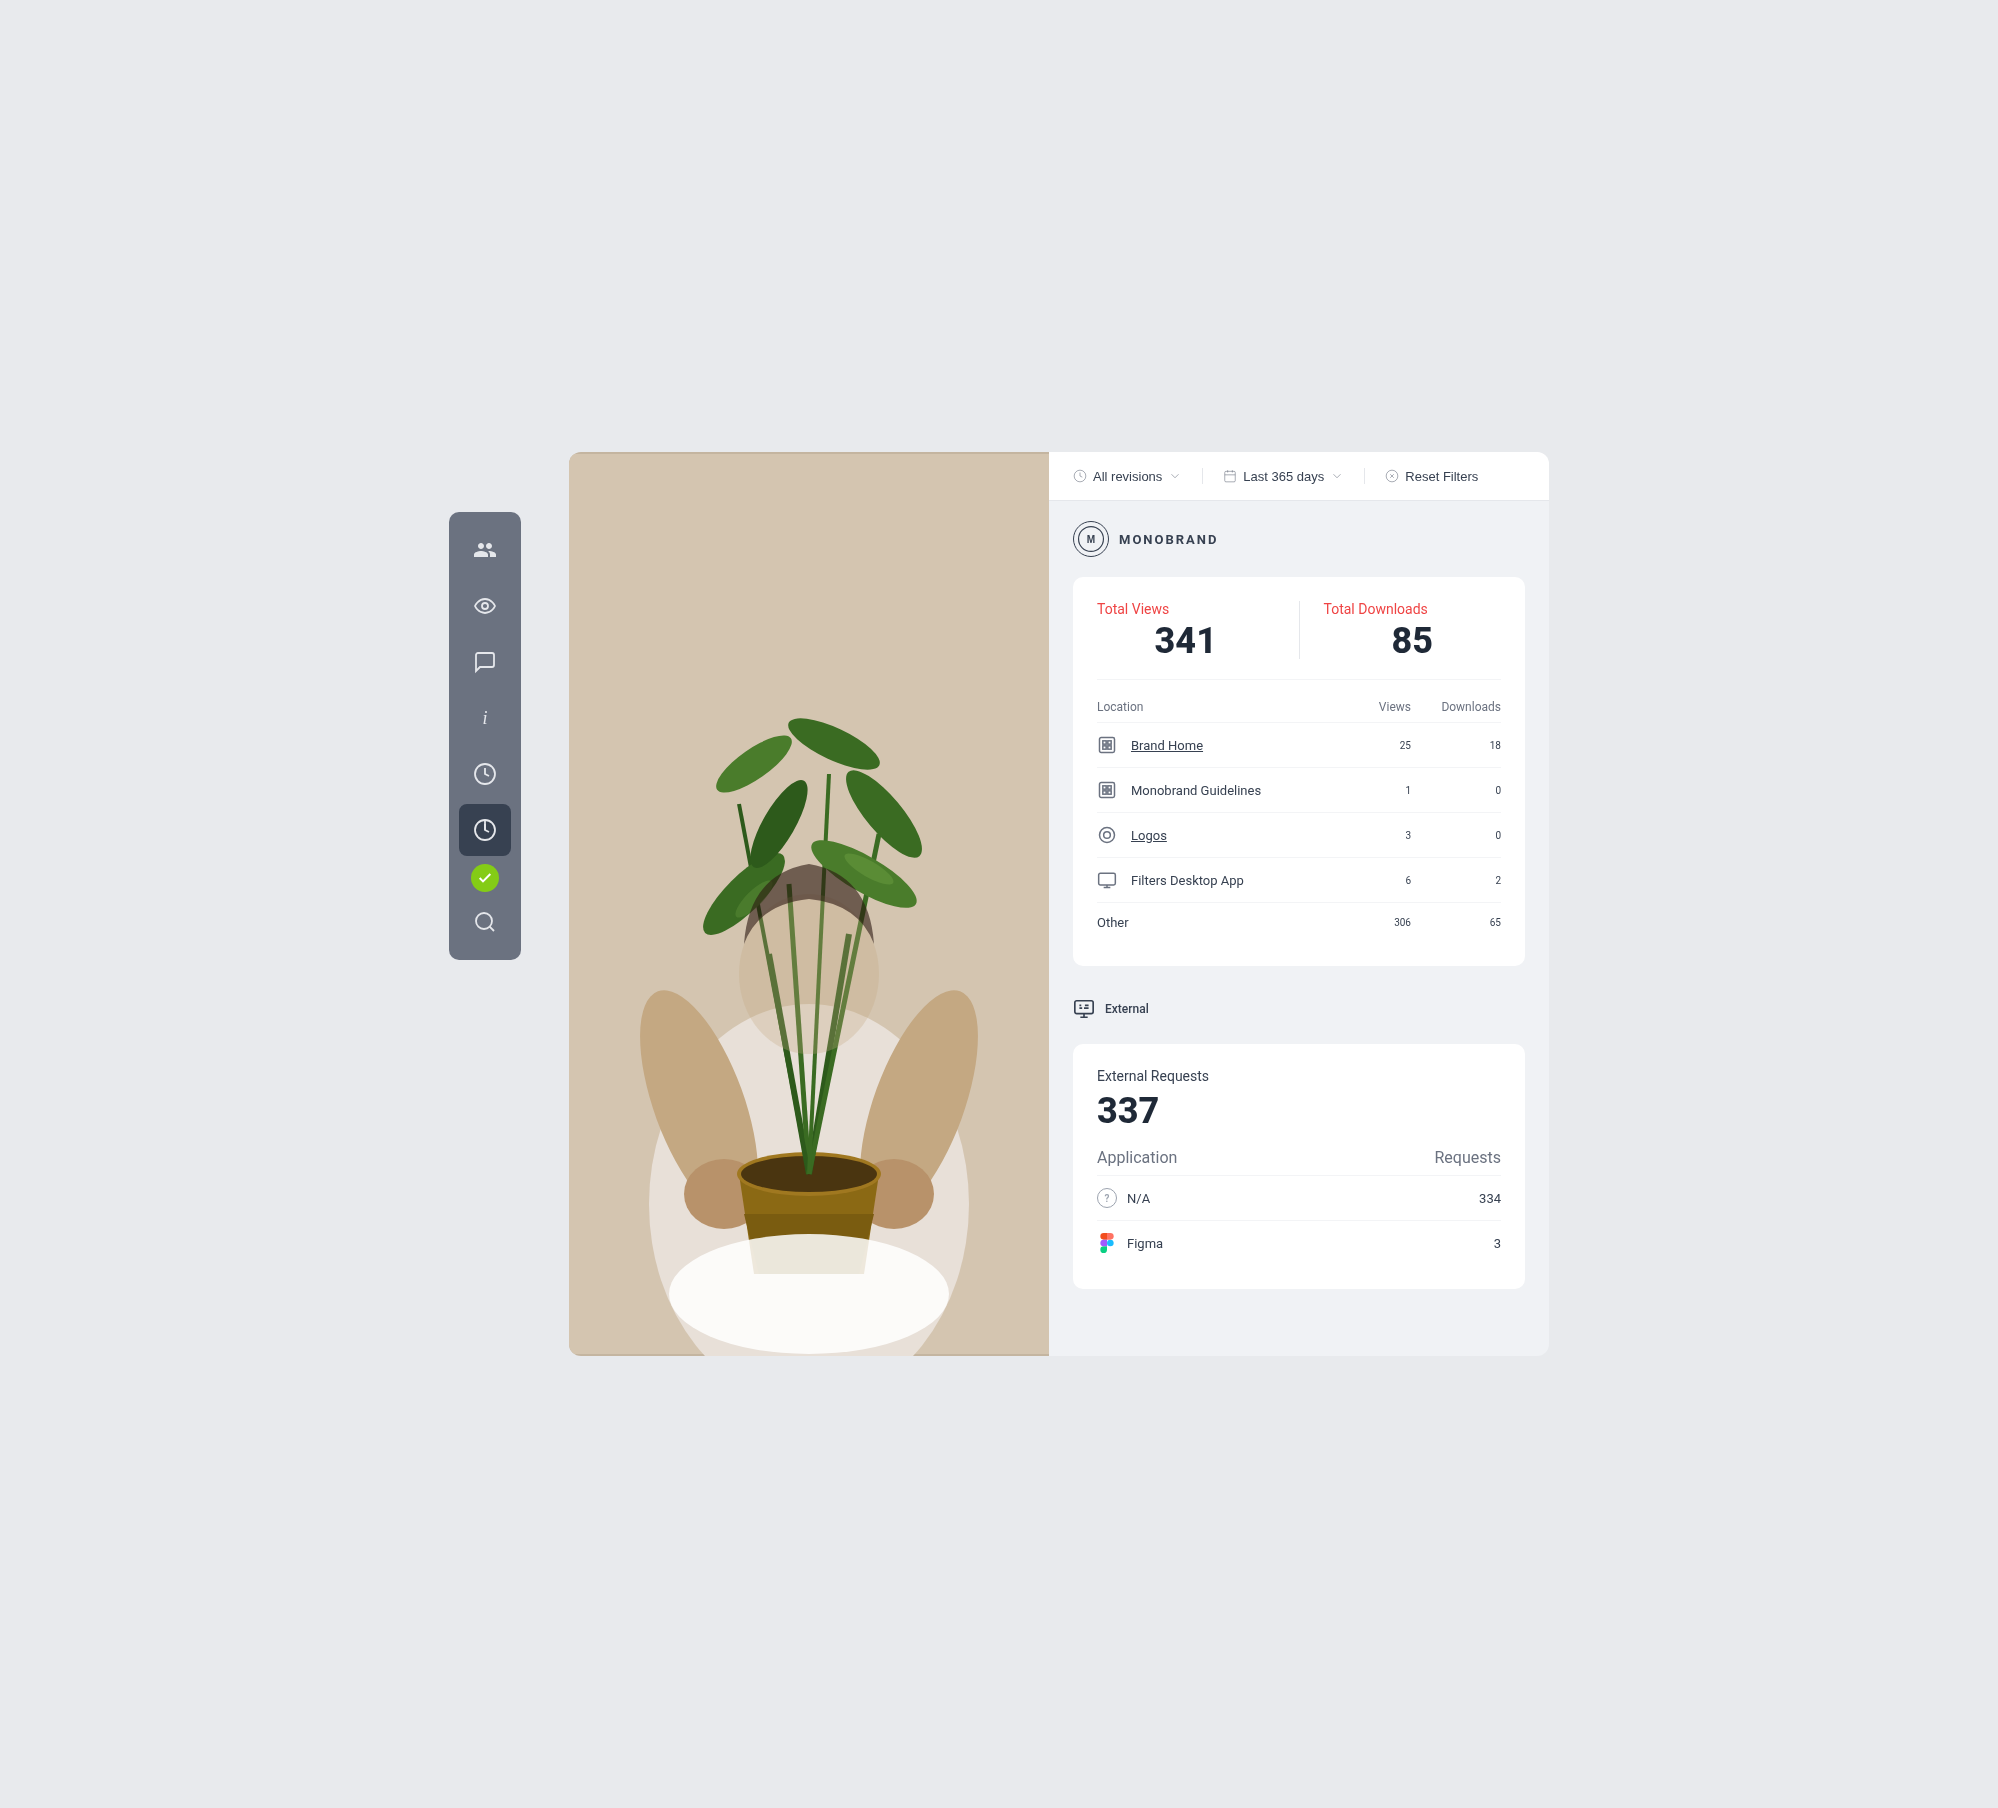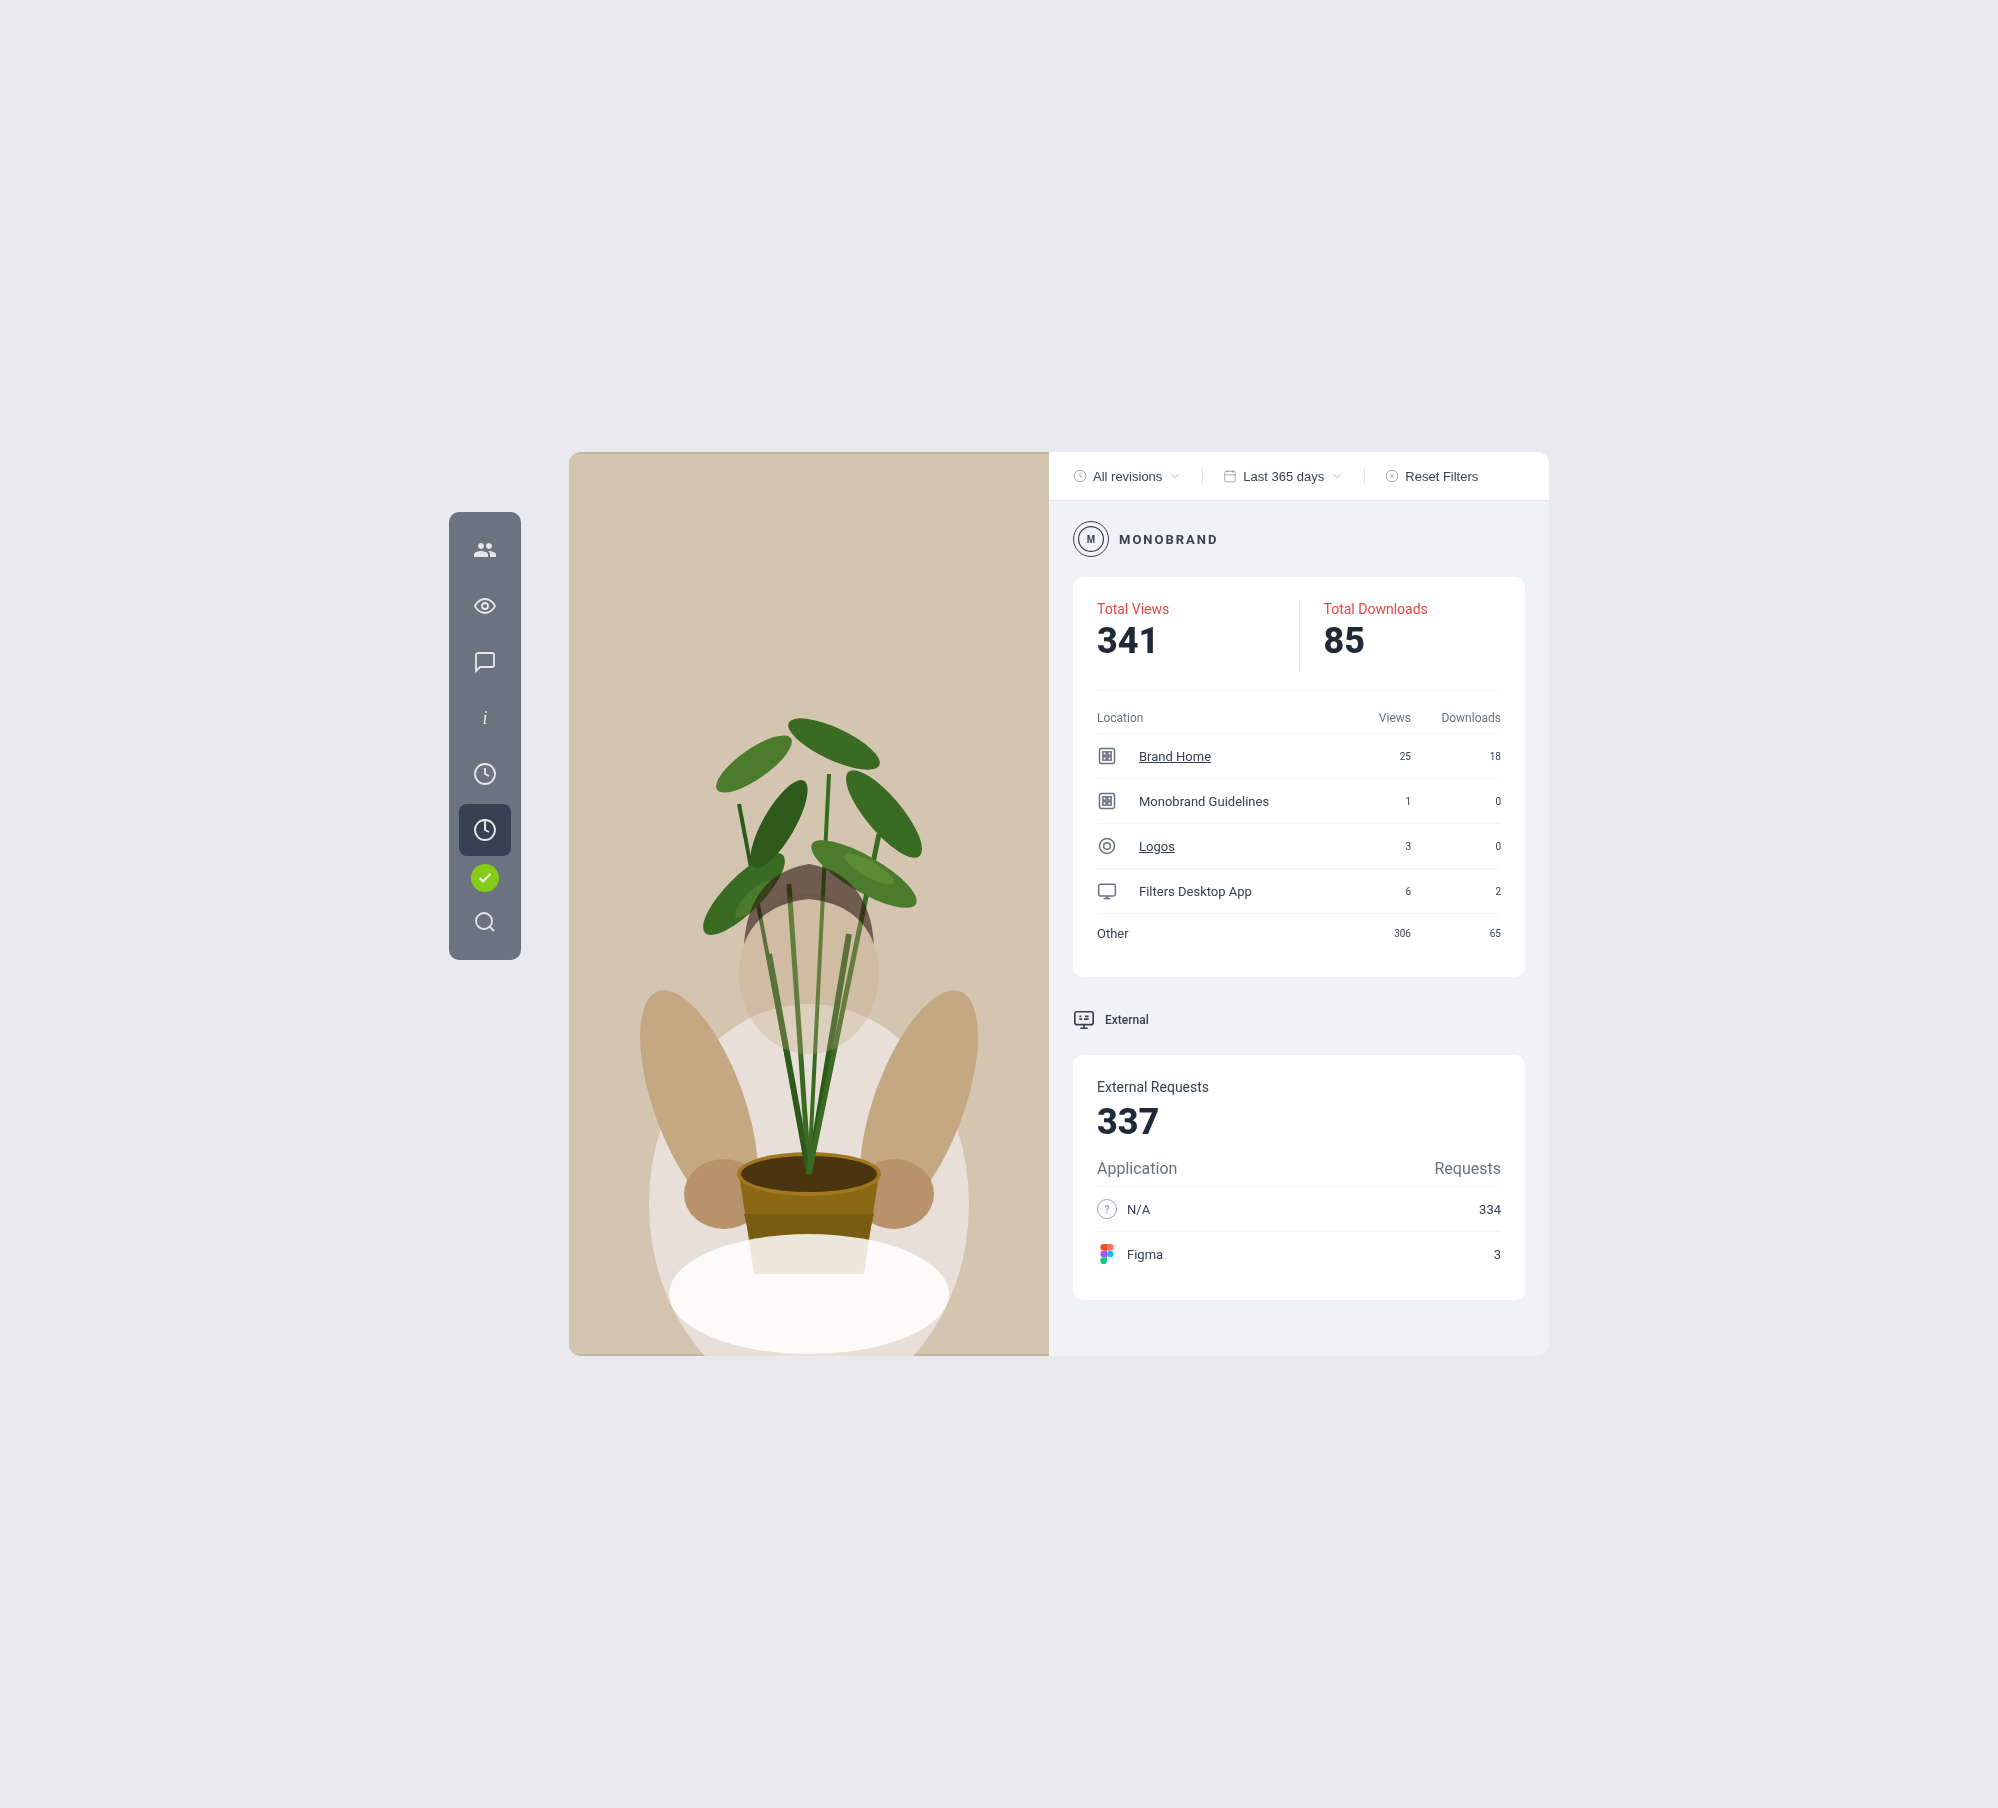--- a/index.html
+++ b/index.html
@@ -228,21 +228,22 @@
       font-size: 14px;
       color: #ef4444;
       margin-bottom: 6px;
     }
 
     .stat-value {
       font-size: 36px;
       font-weight: 800;
       color: #1f2937;
       line-height: 1;
-      margin-bottom: 11px;
+      margin-bottom: 0;
+      text-align: center;
     }
 
     .stats-divider {
       height: 1px;
       background: #f3f4f6;
       margin: 20px 0;
     }
 
     
     .table-header {
@@ -271,21 +272,21 @@
     }
 
     .table-row:first-child {
       border-top: 1px solid #f3f4f6;
       margin-top: 4px;
     }
 
     .location-cell {
       display: flex;
       align-items: center;
-      gap: 22px;
+      gap: 14px;
       font-size: 13px;
       color: #374151;
     }
 
     .location-link {
       color: #374151;
       text-decoration: underline;
       font-size: 13px;
     }
 

